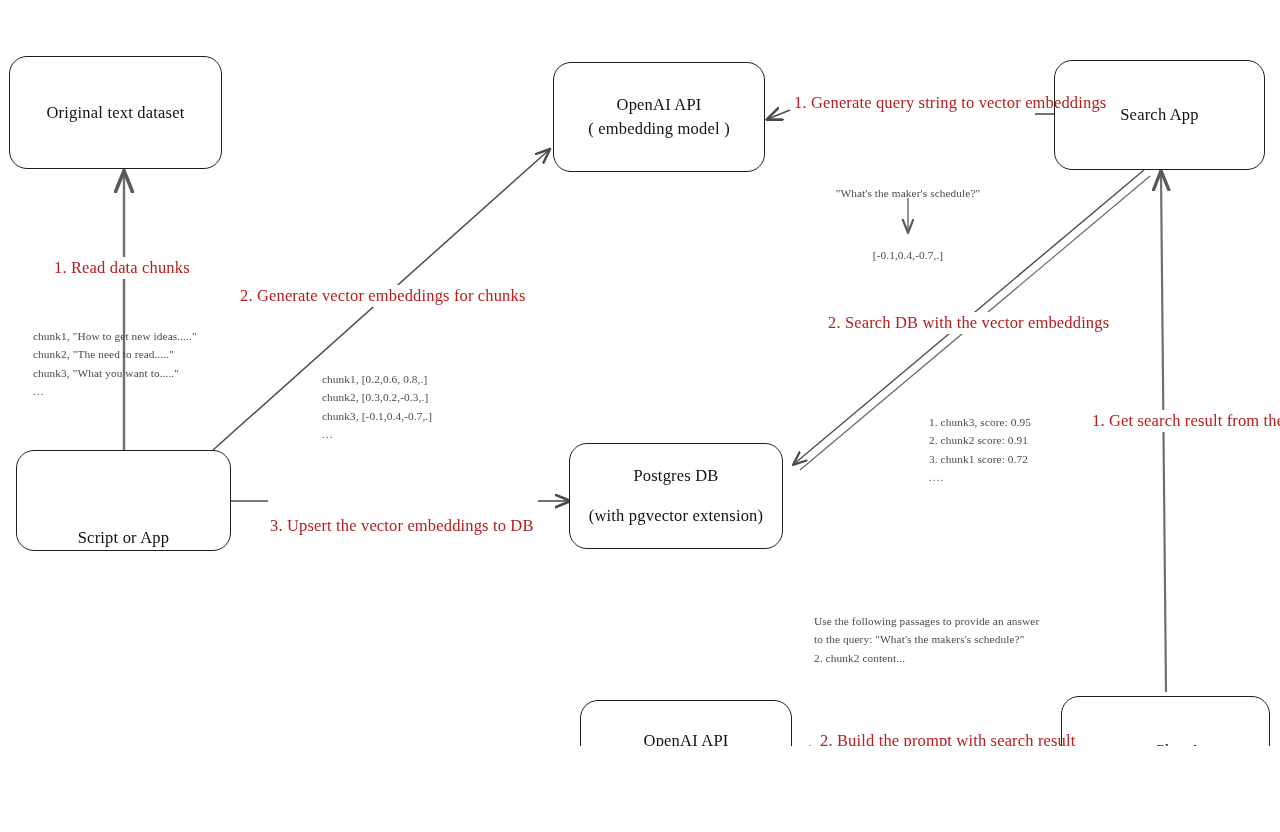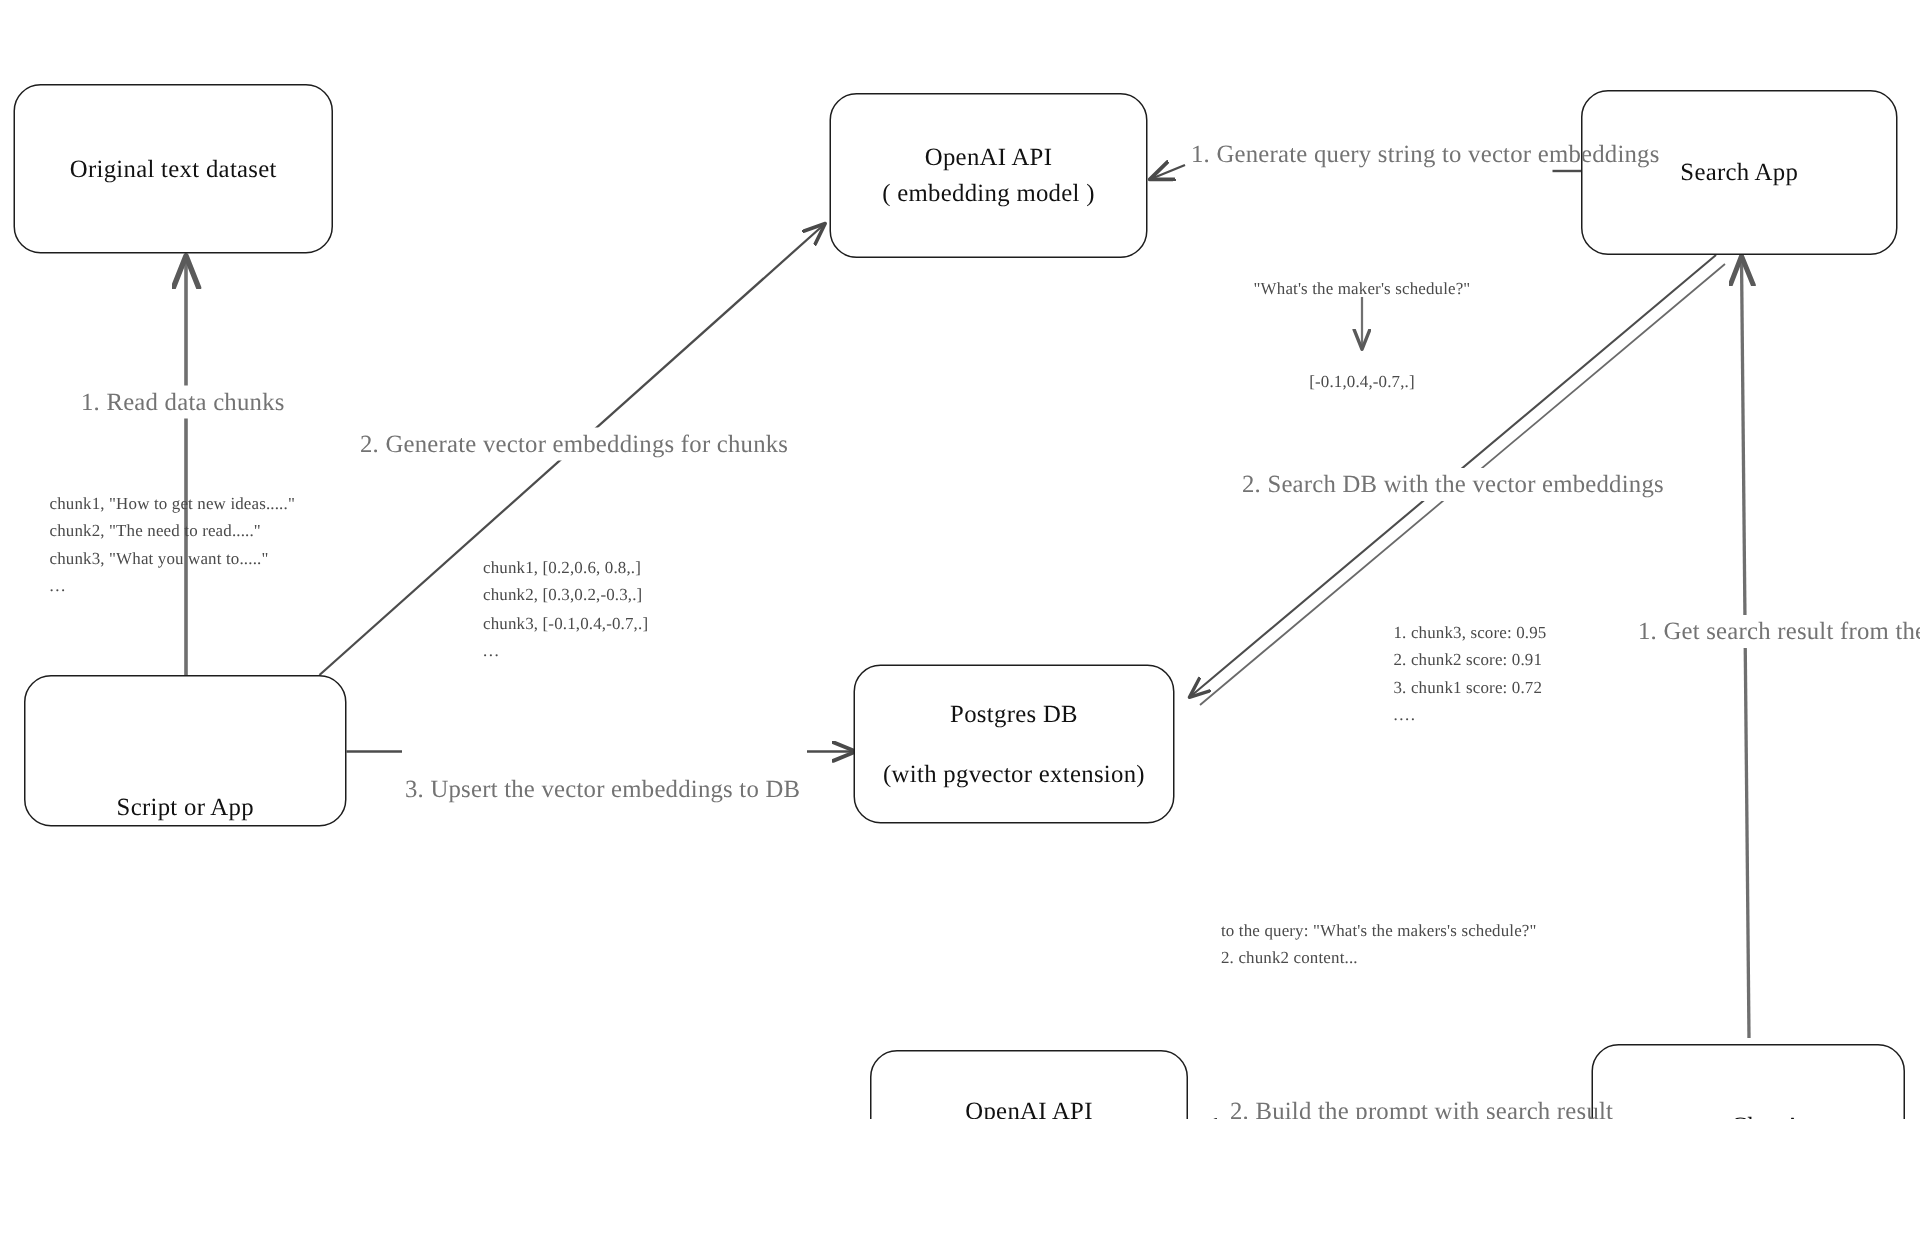--- a/index.html
+++ b/index.html
@@ -34,21 +34,21 @@
     text-align: center;
     box-sizing: border-box;
     color: #111111;
     font-size: 16.5px;
     line-height: 1.45;
     letter-spacing: 0.2px;
   }
   .node .ln { display: block; white-space: nowrap; }
   .edge-label {
     position: absolute;
-    color: #737373;
+    color: #b91c1c;
     font-size: 16.5px;
     line-height: 1.35;
     text-align: center;
     letter-spacing: 0.15px;
     background: #ffffff;
     white-space: nowrap;
   }
   .edge-label.left { text-align: left; }
   .note {
     position: absolute;
@@ -202,17 +202,18 @@
   </div>
 
   <div class="note" style="left:929px; top:413px;">
     <span class="ln">1. chunk3, score: 0.95</span>
     <span class="ln">2. chunk2 score: 0.91</span>
     <span class="ln">3. chunk1 score: 0.72</span>
     <span class="ln dots">....</span>
   </div>
 
   <div class="note" style="left:814px; top:612px;">
+    <span class="ln">Use the following passages to provide an answer</span>
     <span class="ln">to the query: "What's the makers's schedule?"</span>
     <span class="ln">2. chunk2 content...</span>
   </div>
 
 </div>
 
 </body></html>

